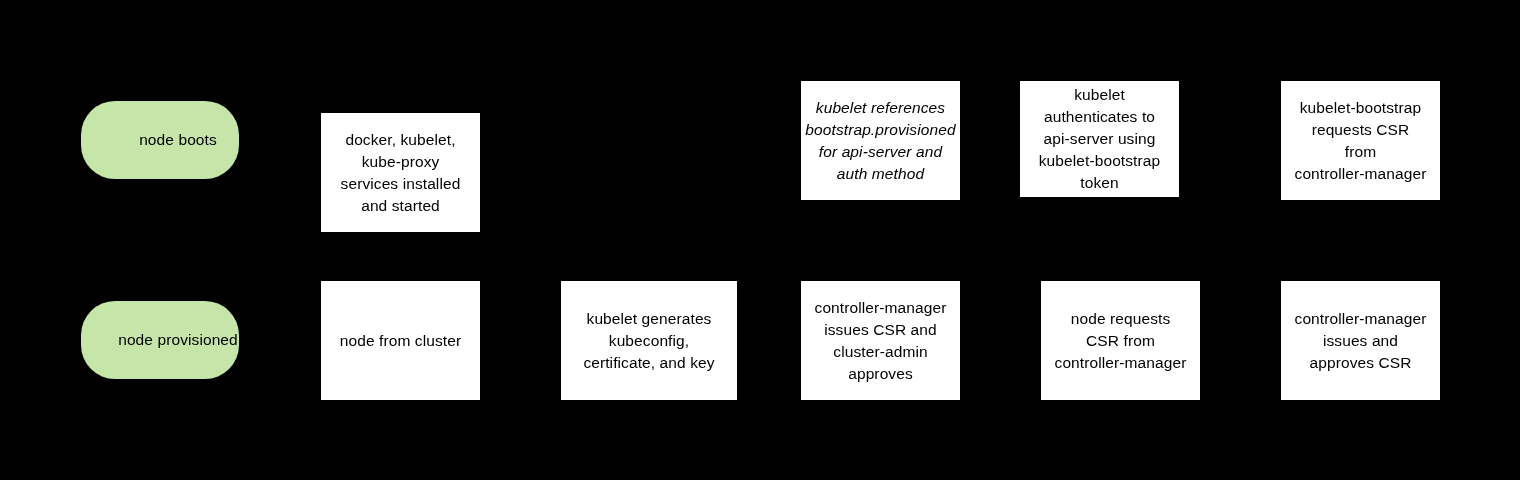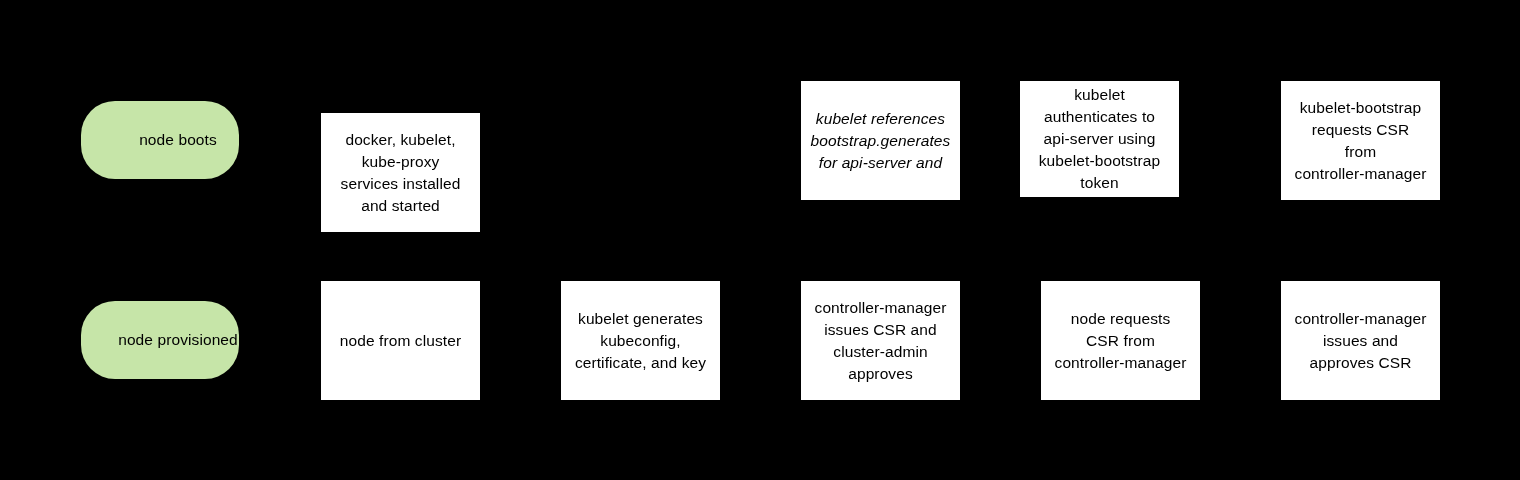--- a/index.html
+++ b/index.html
@@ -101,42 +101,42 @@
     <div class="node shape-terminator" style="left: 81px; top: 101px; width: 158px; height: 78px;">
       <span class="node-label">node boots</span>
     </div>
     <div class="node shape-process" style="left: 321px; top: 81px; width: 159px; height: 119px; margin-top: 32px;">
       <span class="node-label">docker, kubelet,
 kube-proxy
 services installed
 and started</span>
     </div>
     <div class="node shape-process clip-overflow" style="left: 801px; top: 81px; width: 159px; height: 119px; font-style: italic;">
-      <span class="node-label"><span class="of-line">kubelet references</span><span class="of-line">bootstrap.generates</span><span class="of-line">for api-server and</span></span>
+      <span class="node-label"><span class="of-line">kubelet references</span><span class="of-line">bootstrap.provisioned</span><span class="of-line">for api-server and</span><span class="of-line">auth method</span></span>
     </div>
     <div class="node shape-process" style="left: 1020px; top: 81px; width: 159px; height: 116px;">
       <span class="node-label">kubelet
 authenticates to
 api-server using
 kubelet-bootstrap
 token</span>
     </div>
     <div class="node shape-process" style="left: 1281px; top: 81px; width: 159px; height: 119px;">
       <span class="node-label">kubelet-bootstrap
 requests CSR
 from
 controller-manager</span>
     </div>
     <div class="node shape-terminator" style="left: 81px; top: 301px; width: 158px; height: 78px;">
       <span class="node-label">node provisioned</span>
     </div>
     <div class="node shape-process" style="left: 321px; top: 281px; width: 159px; height: 119px;">
       <span class="node-label">node from cluster</span>
     </div>
-    <div class="node shape-process" style="left: 561px; top: 281px; width: 159px; height: 119px;">
+    <div class="node shape-process" style="left: 561px; top: 281px; width: 176px; height: 119px;">
       <span class="node-label">kubelet generates
 kubeconfig,
 certificate, and key</span>
     </div>
     <div class="node shape-process" style="left: 801px; top: 281px; width: 159px; height: 119px;">
       <span class="node-label">controller-manager
 issues CSR and
 cluster-admin
 approves</span>
     </div>

